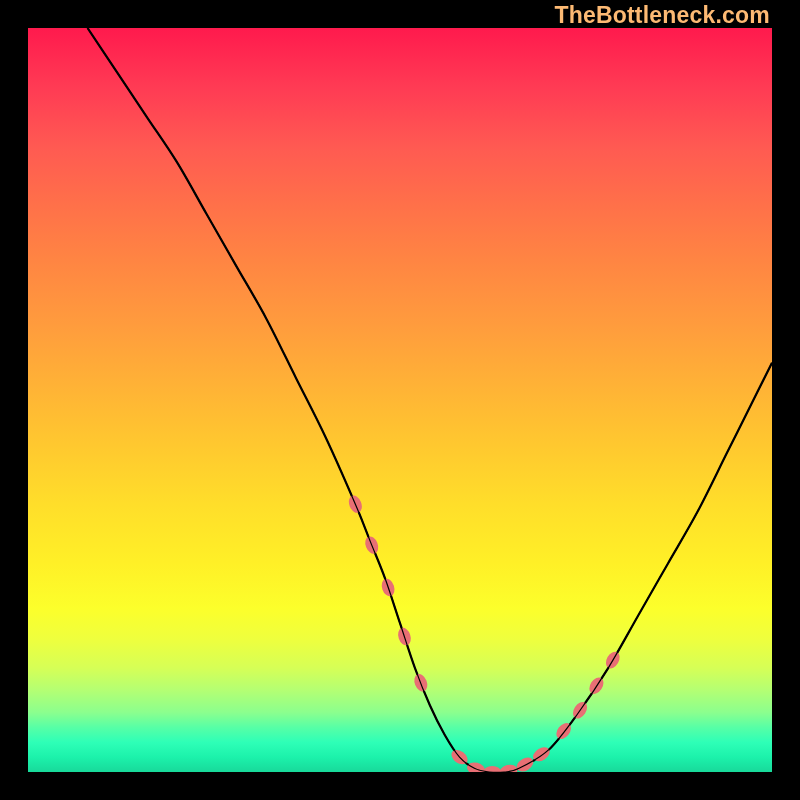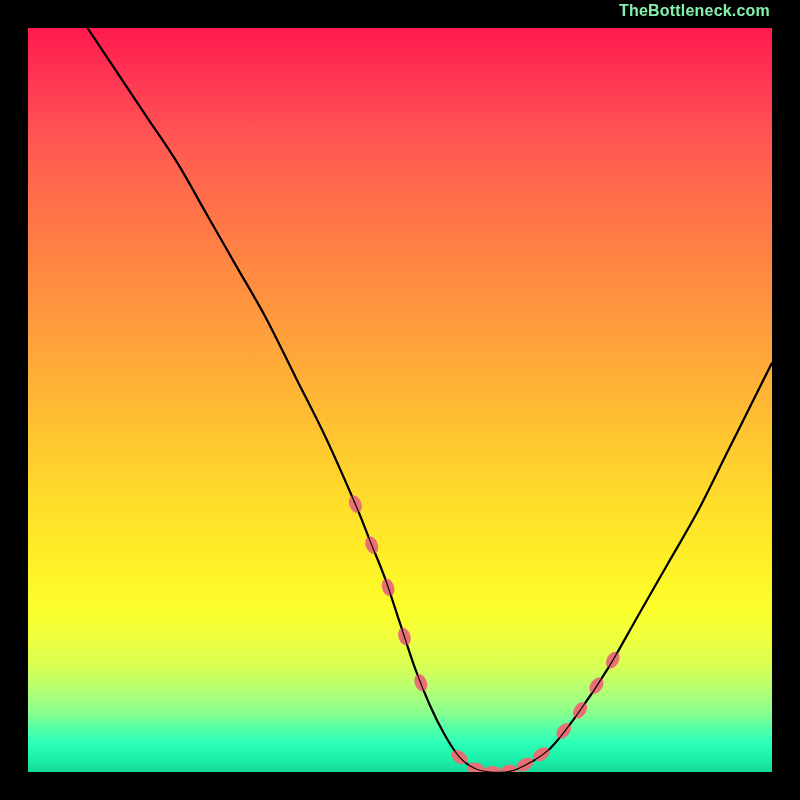--- a/index.html
+++ b/index.html
@@ -52,23 +52,23 @@
     top: 0;
     width: 744px;
     height: 744px;
     pointer-events: none;
   }
   .watermark {
     position: absolute;
     right: 30px;
     top: 2px;
     font-family: Arial, Helvetica, sans-serif;
-    font-size: 16px;
+    font-size: 23px;
     font-weight: bold;
-    color: #86efac;
+    color: #fdba74;
     letter-spacing: 0.2px;
     user-select: none;
   }
 </style>
 </head>
 <body>
 
 <div class="frame">
   <div class="plot-area"></div>
   <svg class="curve" viewBox="0 0 744 744" preserveAspectRatio="none">

